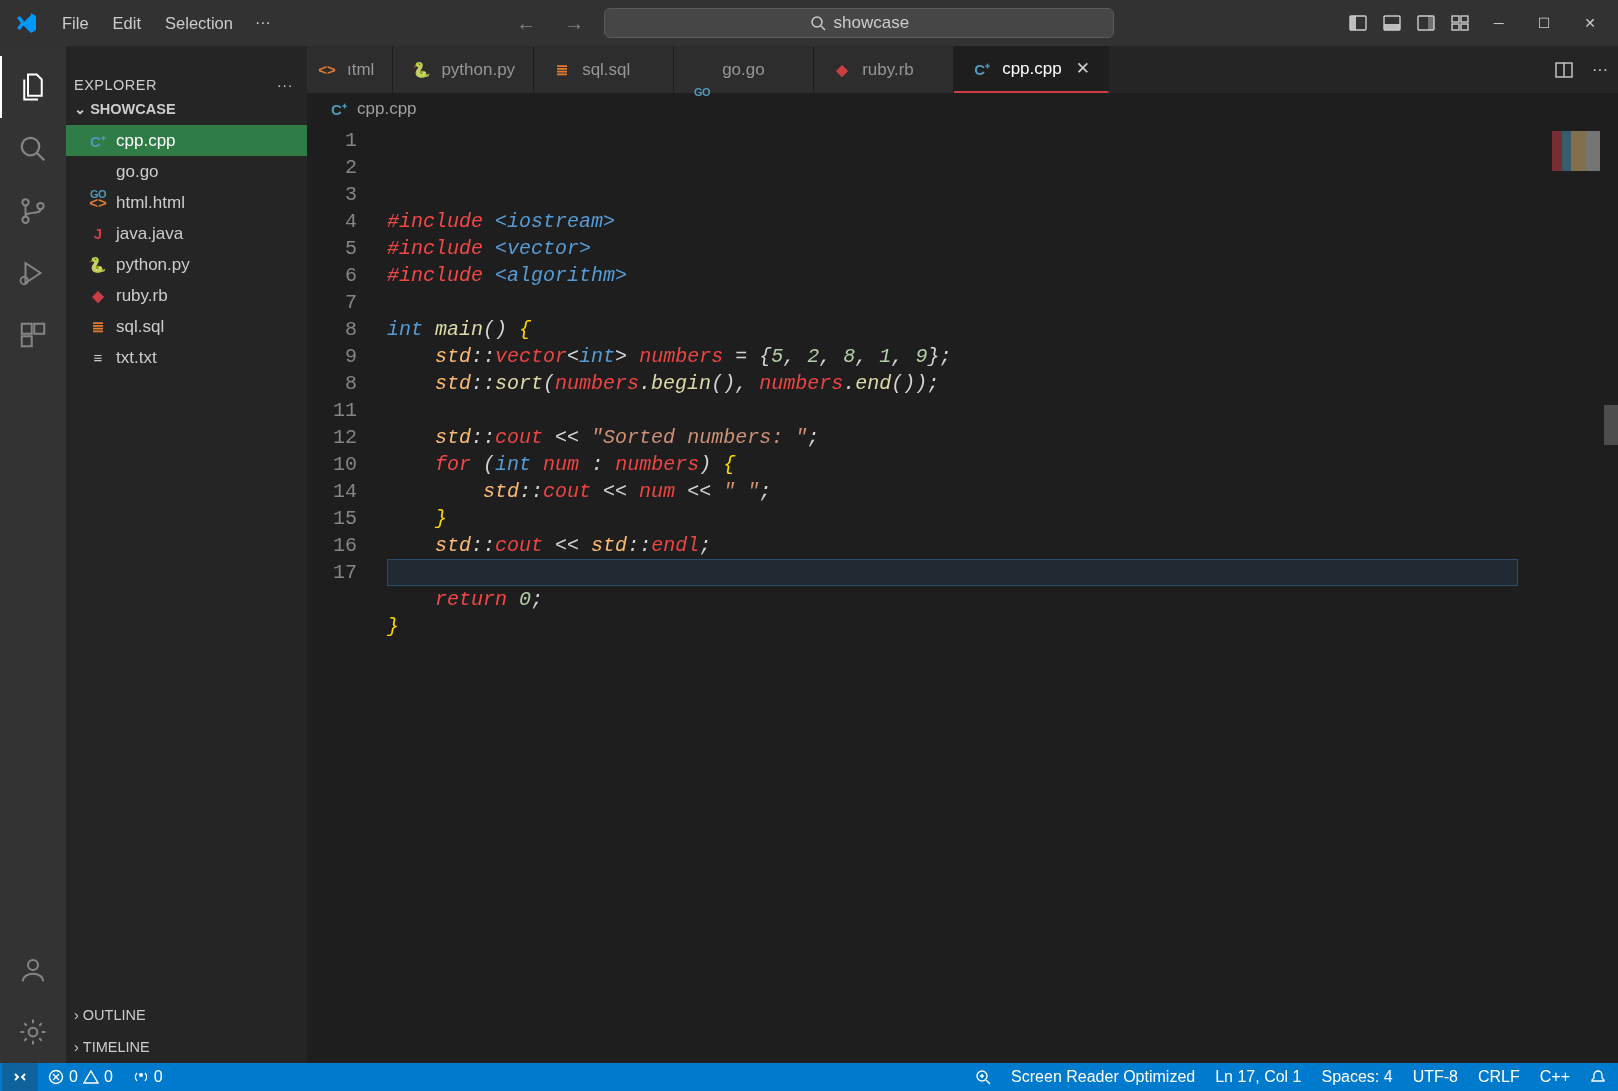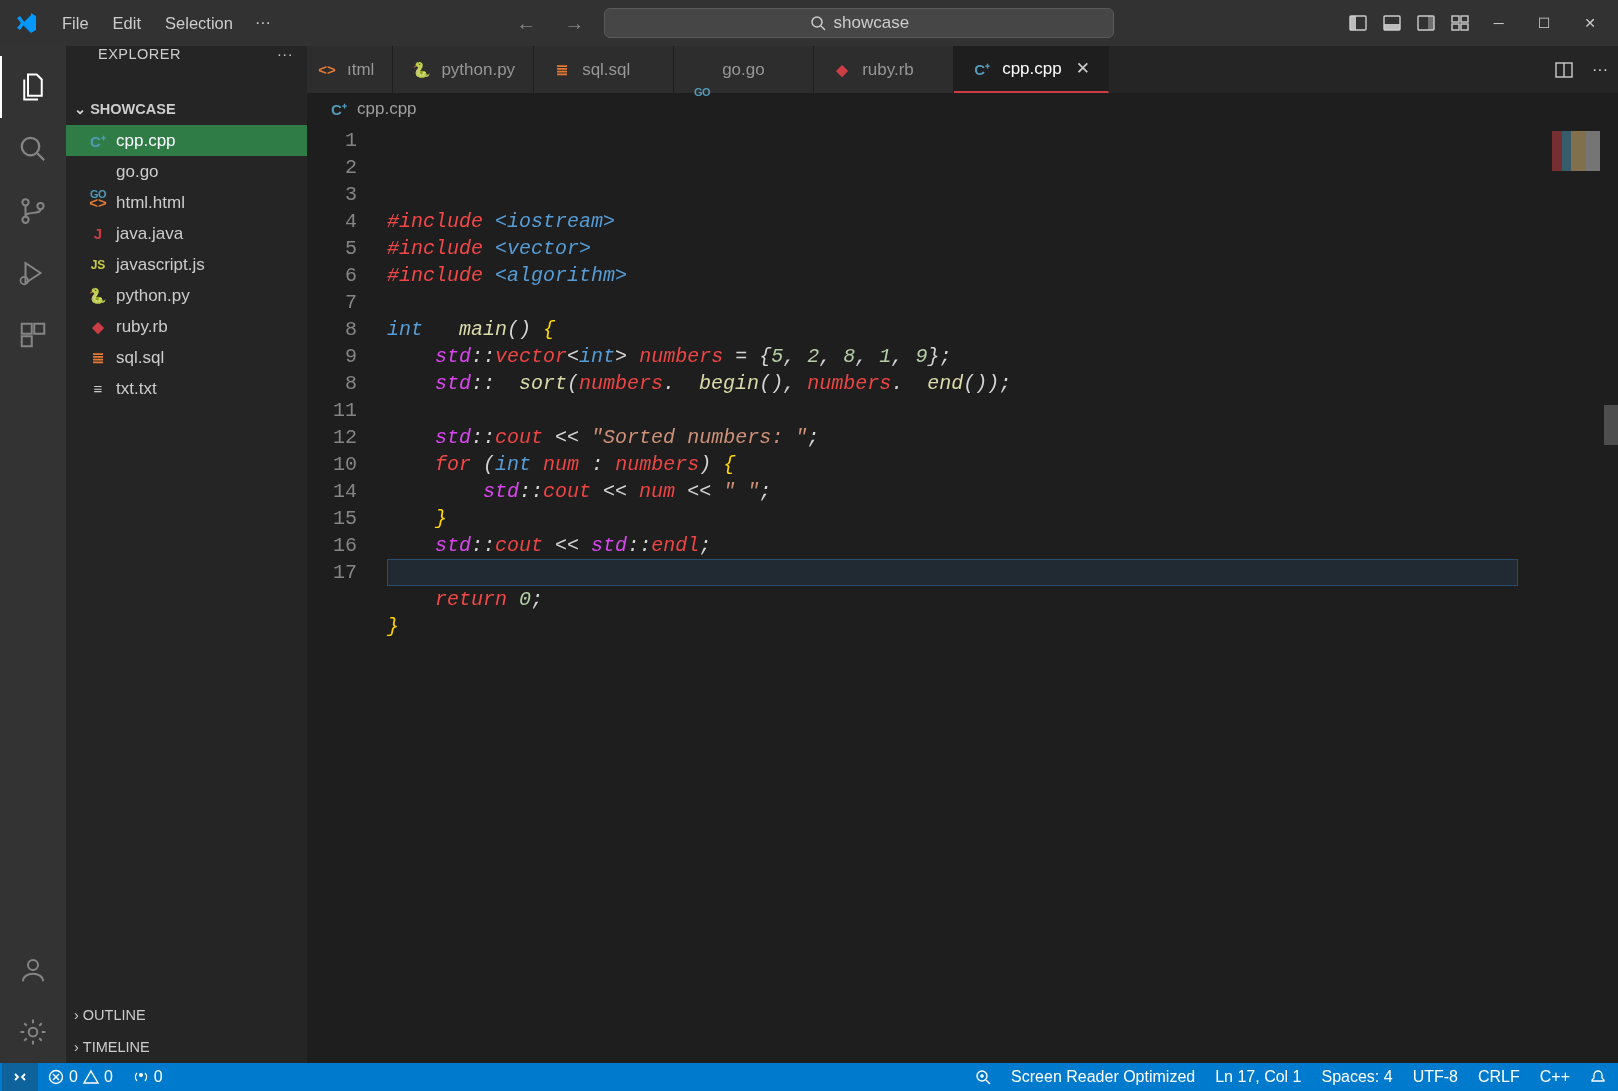--- a/index.html
+++ b/index.html
@@ -100,23 +100,23 @@
 .sidebar {
   width: 241px;
   background: #252526;
   display: flex;
   flex-direction: column;
   color: #cccccc;
 }
 .sidebar-header {
   height: 47px;
   display: flex;
-  align-items: flex-start;
+  align-items: flex-end;
   justify-content: space-between;
-  padding: 0 14px 0 32px;
+  padding: 0 14px 0 8px;
   font-size: 14.5px;
   letter-spacing: 0.5px;
 }
 .section-header {
   height: 32px;
   display: flex;
   align-items: center;
   padding: 0 8px;
   font-weight: 700;
   font-size: 14.5px;
@@ -233,22 +233,22 @@
 .scroll-indicator {
   position: absolute;
   right: 0;
   top: 280px;
   width: 14px;
   height: 40px;
   background: #4d4d4d;
 }
 .tok-kw     { color: #569cd6; }
 .tok-type   { color: #569cd6; }
-.tok-fn     { color: #dcdcaa; margin-left: 24px; }
-.tok-ns     { color: #d946ef; }
+.tok-fn     { color: #dcdcaa; }
+.tok-ns     { color: #fdba74; }
 .tok-str    { color: #ce9178; }
 .tok-num    { color: #b5cea8; }
 .tok-var    { color: #ef4444; }
 .tok-op     { color: #d4d4d4; }
 .tok-punct  { color: #d4d4d4; }
 .tok-brace  { color: #ffd700; }
 .tok-red    { color: #f44747; }
 
 
 .statusbar {
@@ -406,24 +406,20 @@
           <span class="file-icon icon-go">GO</span>
           <span>go.go</span>
         </div>
         <div class="file-item">
           <span class="file-icon icon-html">&lt;&gt;</span>
           <span>html.html</span>
         </div>
         <div class="file-item">
           <span class="file-icon icon-java">J</span>
           <span>java.java</span>
-        </div>
-        <div class="file-item">
-          <span class="file-icon icon-js">JS</span>
-          <span>javascript.js</span>
         </div>
         <div class="file-item">
           <span class="file-icon icon-py">🐍</span>
           <span>python.py</span>
         </div>
         <div class="file-item">
           <span class="file-icon icon-rb">◆</span>
           <span>ruby.rb</span>
         </div>
         <div class="file-item">

